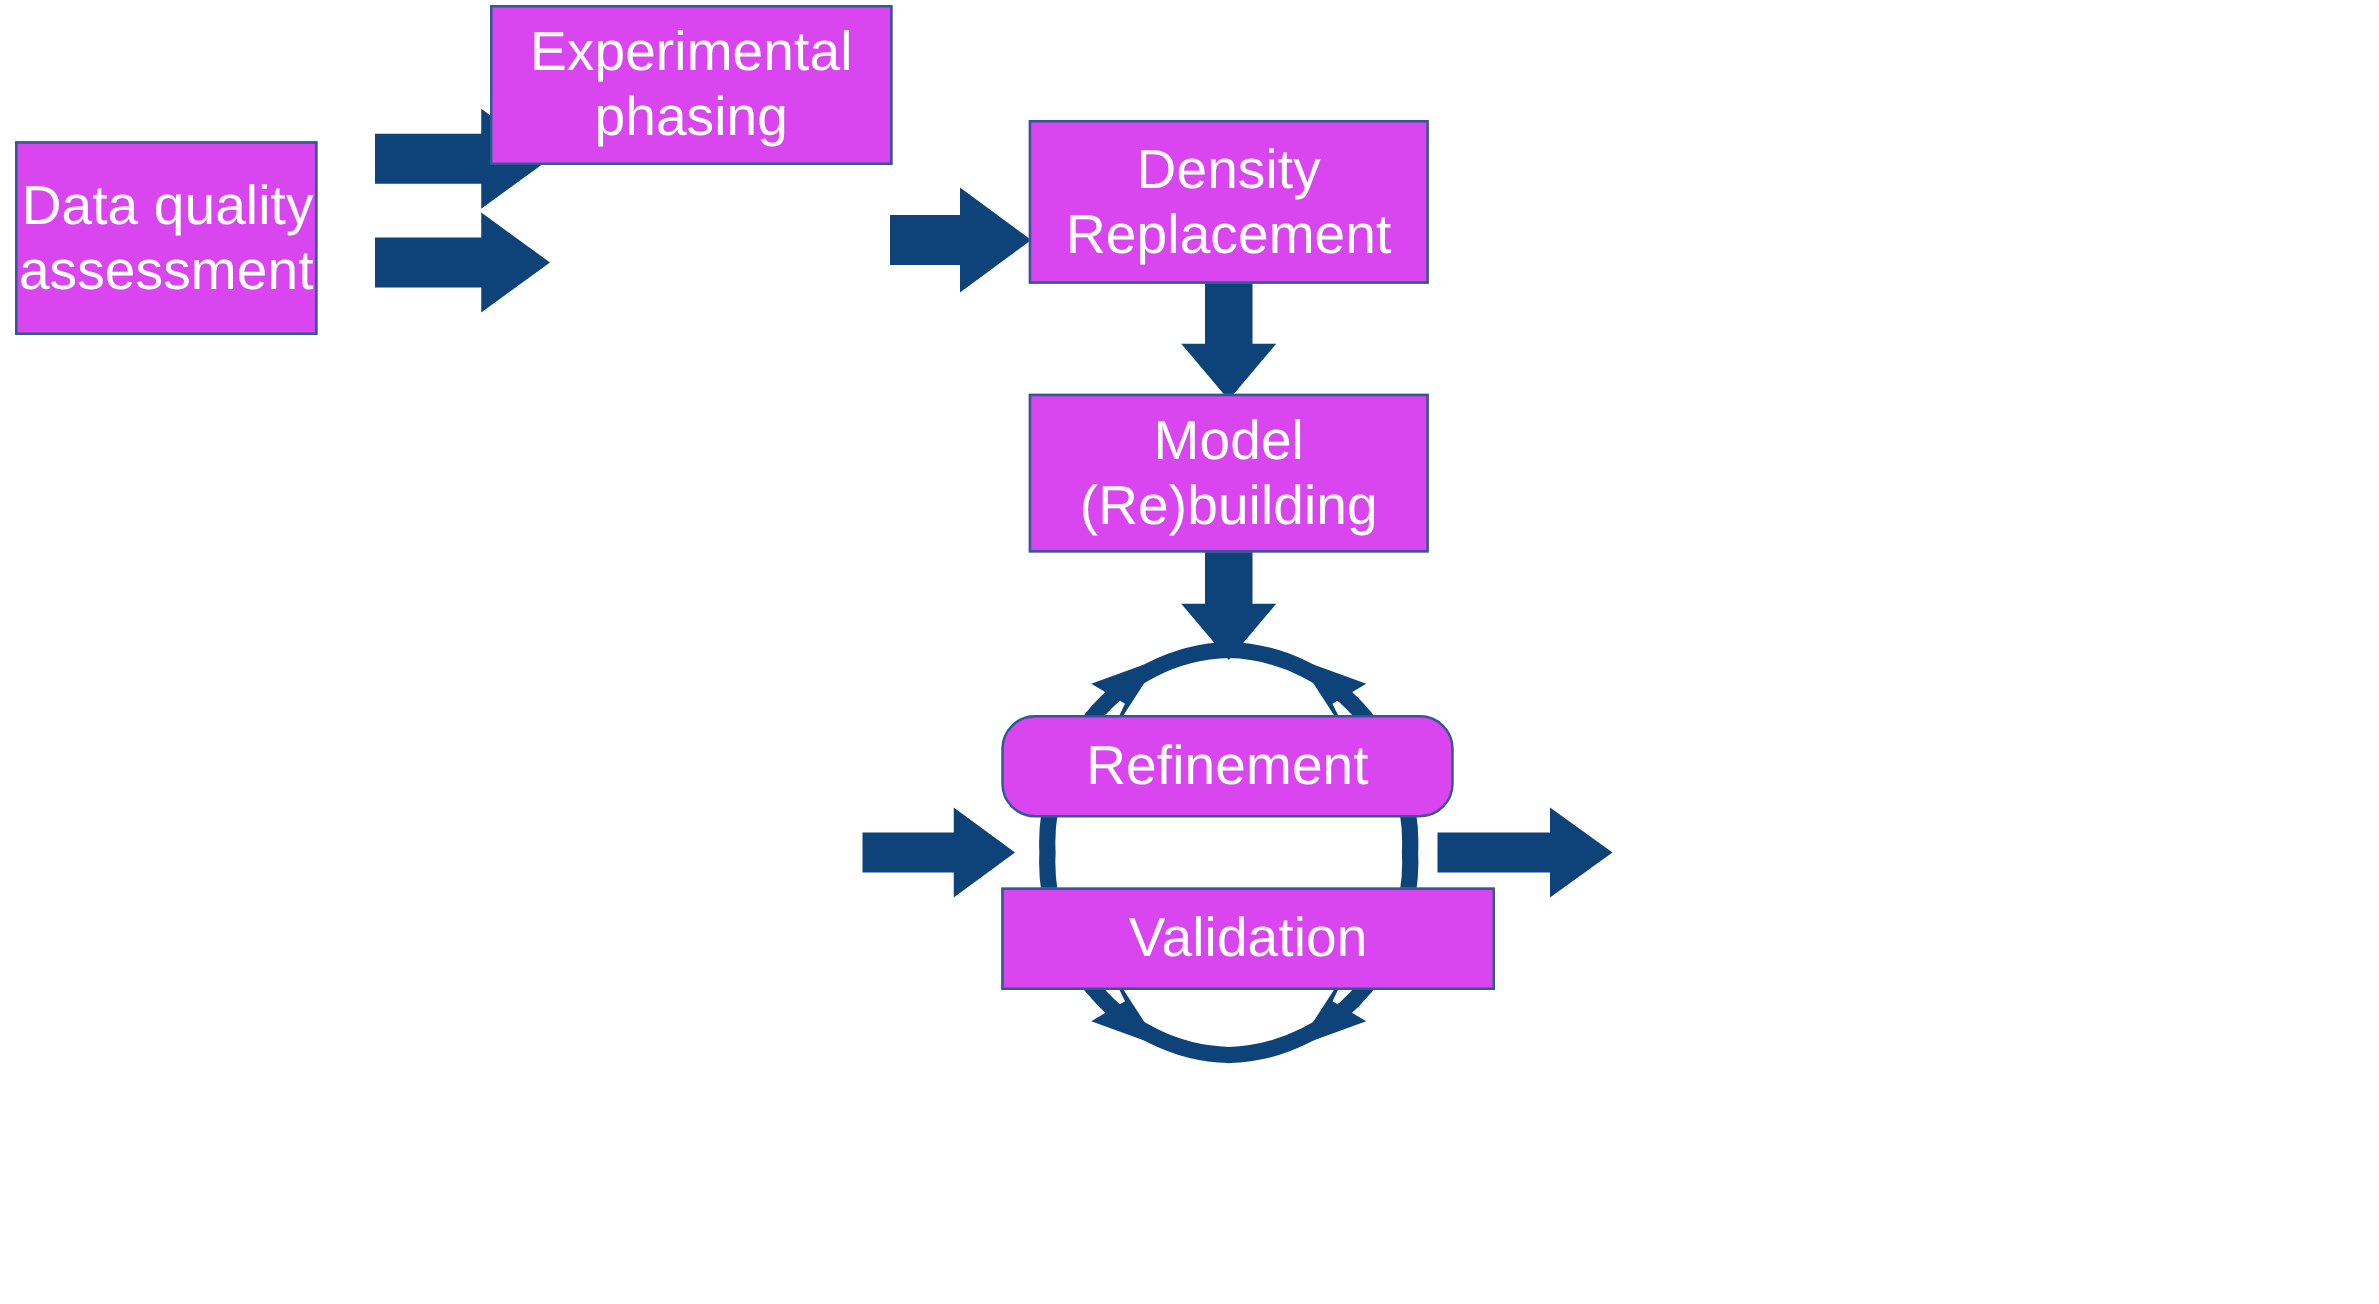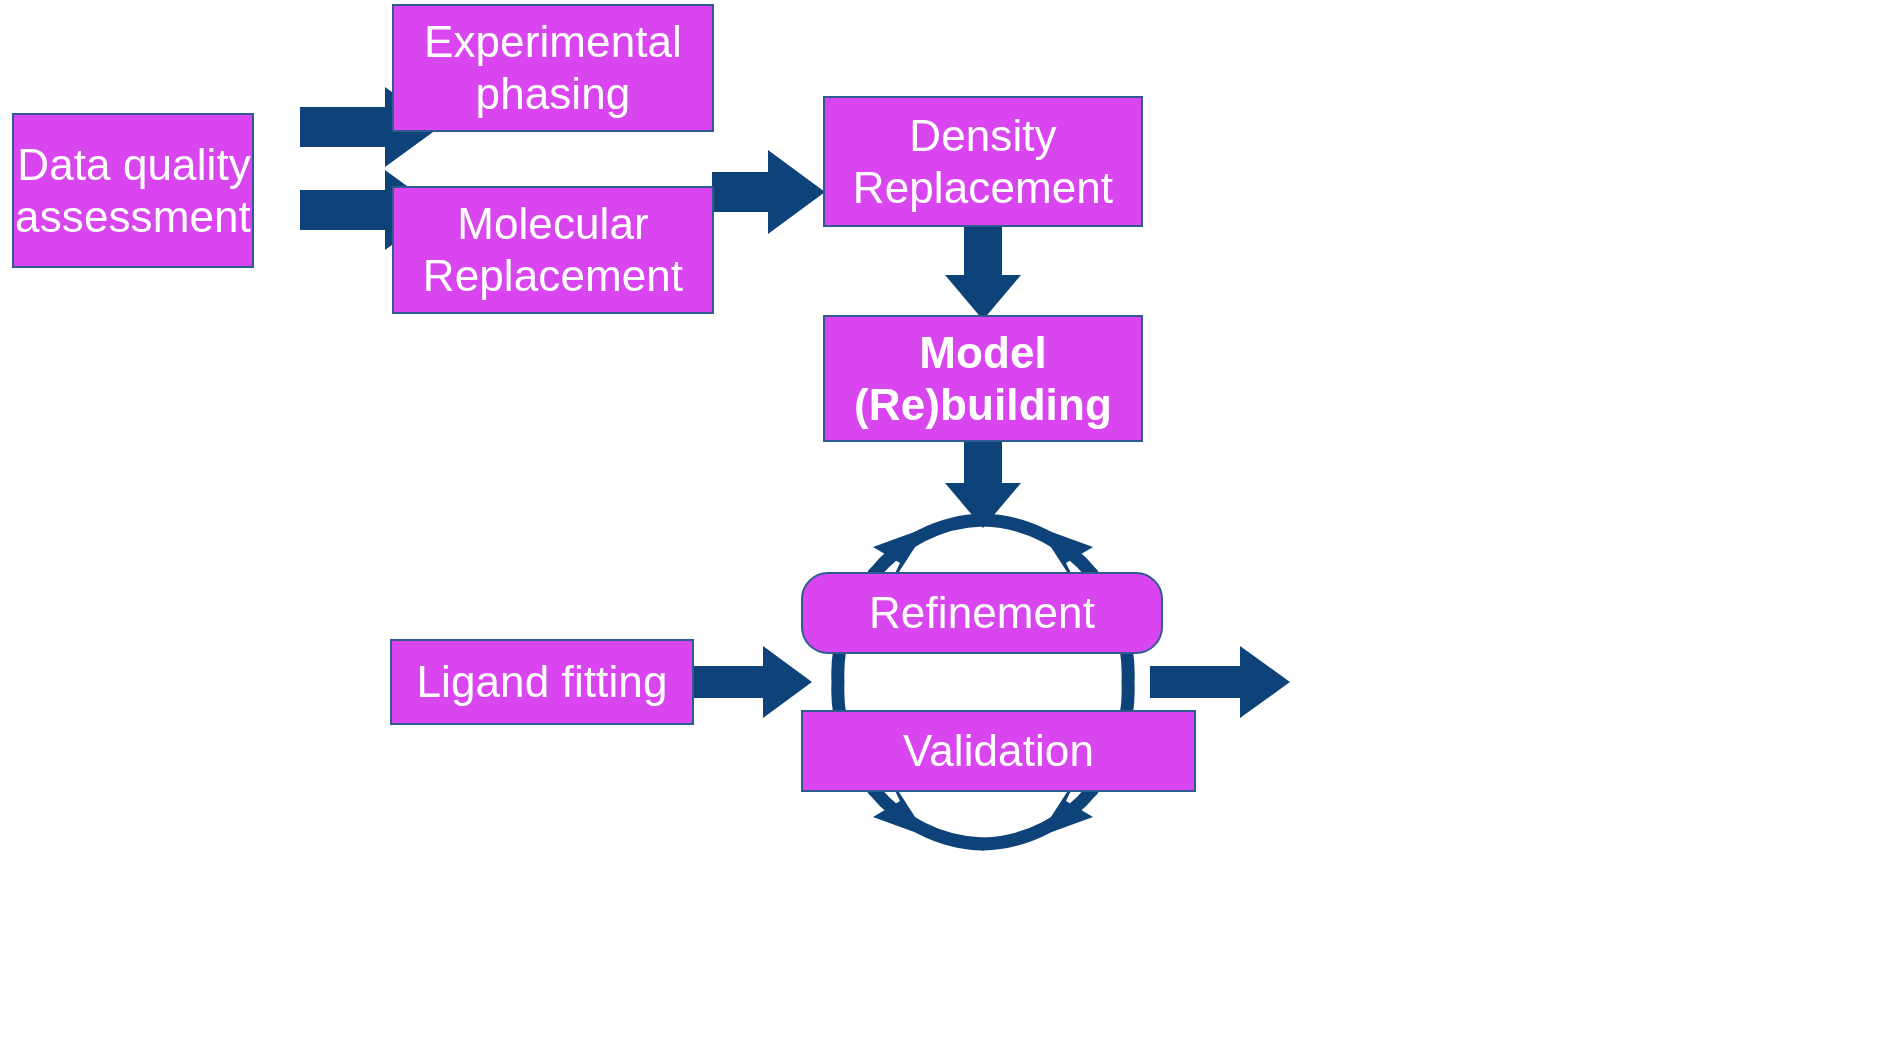--- a/index.html
+++ b/index.html
@@ -106,29 +106,26 @@
       <path d="M 1080 772 L 1066 801 L 1093 817 L 1038 837 Z" fill="#0e4379"></path>
     </g>
   </svg>
 
   <div class="node" style="left:12px;  top:113px; width:242px; height:155px;text-align:right;">Data quality
 assessment</div>
 
   <div class="node" style="left:392px; top:4px;   width:322px; height:128px;">Experimental
 phasing</div>
 
-  <div class="node" style="left:392px; top:186px; width:322px; height:128px;">Molecular
-Replacement</div>
 
   <div class="node" style="left:823px; top:96px;  width:320px; height:131px;">Density
 Replacement</div>
 
-  <div class="node" style="left:823px; top:315px; width:320px; height:127px;font-weight:bold;">Model
+  <div class="node" style="left:823px; top:315px; width:320px; height:127px;">Model
 (Re)building</div>
 
   <div class="node cyclenode" style="left:801px; top:572px; width:362px; height:82px;border-radius:27px;">Refinement</div>
 
   <div class="node cyclenode" style="left:801px; top:710px; width:395px; height:82px;">Validation</div>
 
-  <div class="node" style="left:390px; top:639px; width:304px; height:86px;">Ligand fitting</div>
 
 
 </div>
 
 </body></html>

